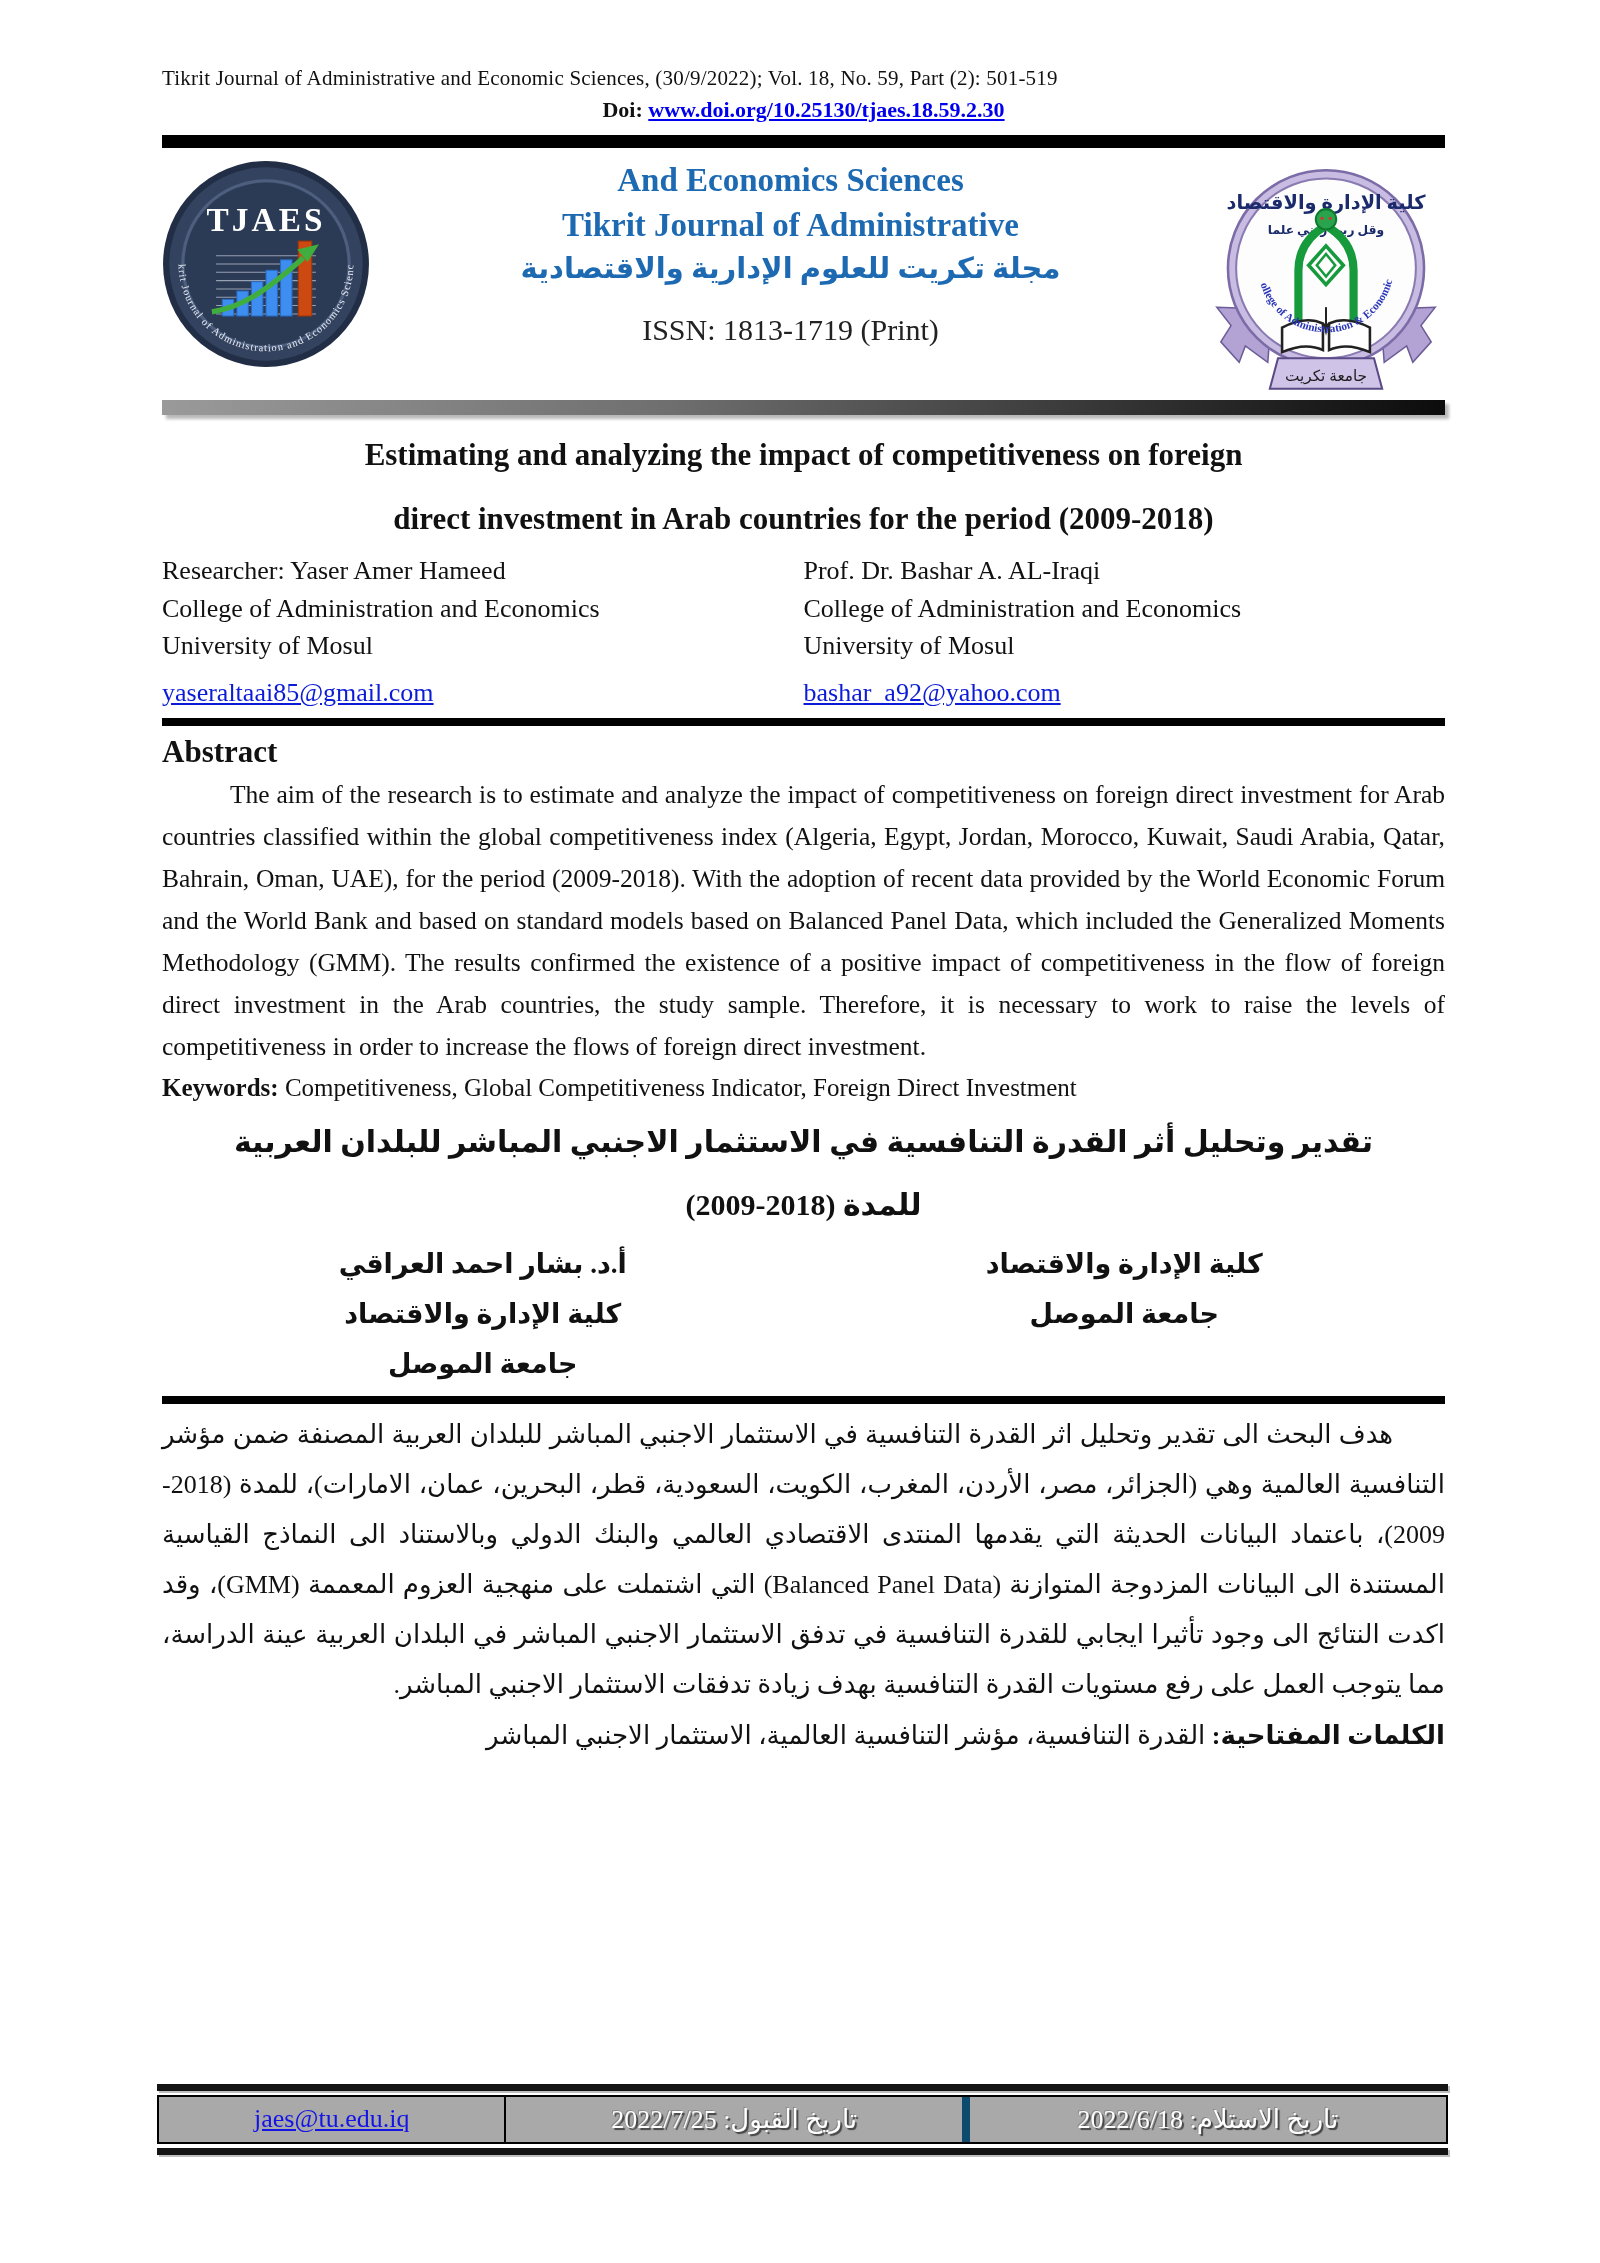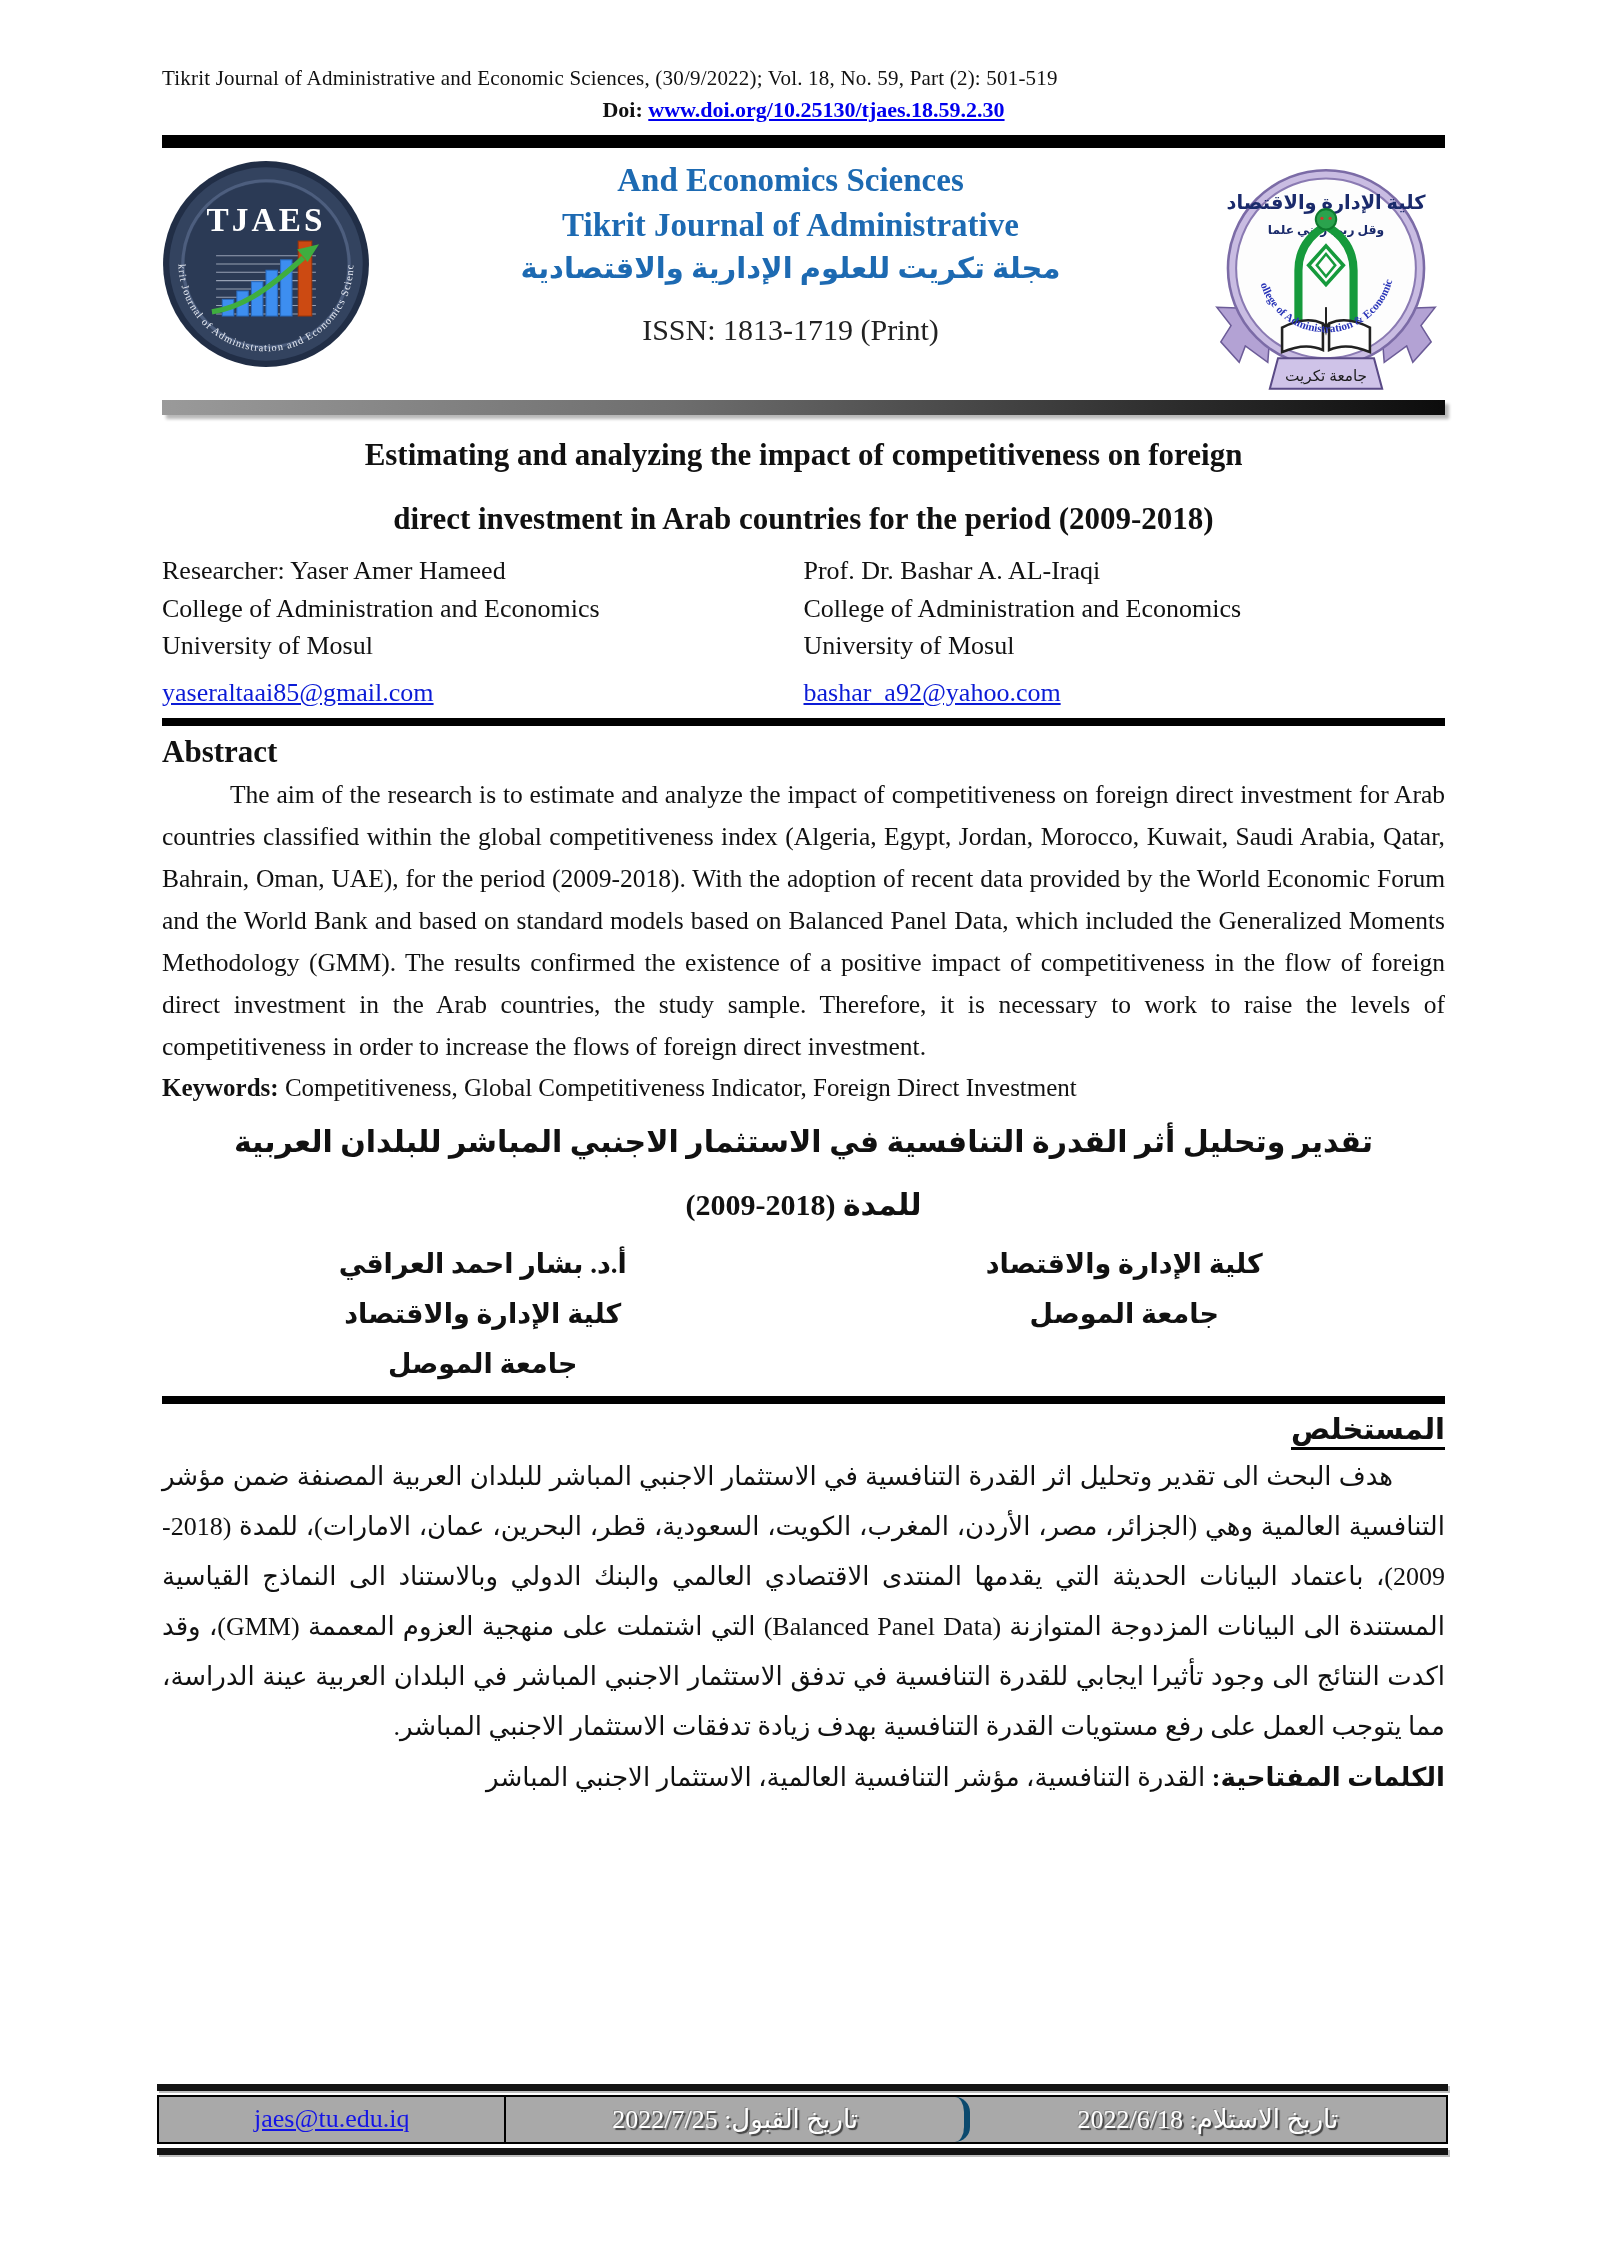--- a/index.html
+++ b/index.html
@@ -65,21 +65,21 @@
   .ar-abs-body{font-size:26px;line-height:1.92;text-align:justify;text-indent:52px;margin-top:6px;}
   .ar-kw{font-size:26px;margin-top:4px;line-height:1.7;}
 
   
   .footer{position:absolute;left:157px;right:152px;bottom:108px;}
   .footer .fbar{height:7px;background:#141414;box-shadow:2px 2px 0 rgba(0,0,0,.25);}
   .footer-row{display:flex;background:var(--footer-bg);border:2px solid #000;margin:4px 0;align-items:stretch;}
   .fcell{padding:7px 4px;text-align:center;font-size:26px;}
   .f-email{width:27%;border-right:2px solid #000;}
   .f-email a{color:#1414e6;text-decoration:underline;}
-  .f-accept{width:36%;border-right:6px solid #0c4a6e;border-radius:15px;}
+  .f-accept{width:36%;border-right:8px solid #0c4a6e;}
   .f-receive{width:37%;}
   .f-ar{direction:rtl;color:#fff;text-shadow:2px 2px 1px #444,-1px -1px 0 #8a8a8a;
         font-family:"Liberation Serif","DejaVu Sans",sans-serif;}
 
   svg text{font-family:"Liberation Serif","DejaVu Sans",serif;}
 </style>
 </head>
 <body>
 
 <div class="sheet">
@@ -215,23 +215,20 @@
       </div>
       <div class="col">
         <div class="l">أ.د. بشار احمد العراقي</div>
         <div class="l">كلية الإدارة والاقتصاد</div>
         <div class="l">جامعة الموصل</div>
       </div>
     </div>
 
     <div class="rule"></div>
 
-    <div class="ar ar-abs-head">
-      <span>المستخلص</span>
-    </div>
     <div class="ar ar-abs-body">هدف البحث الى تقدير وتحليل اثر القدرة التنافسية في الاستثمار الاجنبي المباشر للبلدان العربية المصنفة ضمن مؤشر التنافسية العالمية وهي (الجزائر، مصر، الأردن، المغرب، الكويت، السعودية، قطر، البحرين، عمان، الامارات)، للمدة (2018-2009)، باعتماد البيانات الحديثة التي يقدمها المنتدى الاقتصادي العالمي والبنك الدولي وبالاستناد الى النماذج القياسية المستندة الى البيانات المزدوجة المتوازنة (Balanced Panel Data) التي اشتملت على منهجية العزوم المعممة (GMM)، وقد اكدت النتائج الى وجود تأثيرا ايجابي للقدرة التنافسية في تدفق الاستثمار الاجنبي المباشر في البلدان العربية عينة الدراسة، مما يتوجب العمل على رفع مستويات القدرة التنافسية بهدف زيادة تدفقات الاستثمار الاجنبي المباشر.</div>
     <div class="ar ar-kw">
       <b>الكلمات المفتاحية:</b><span> القدرة التنافسية، مؤشر التنافسية العالمية، الاستثمار الاجنبي المباشر</span>
     </div>
 
   </div>
 
   <div class="footer">
     <div class="fbar"></div>
     <div class="footer-row">

